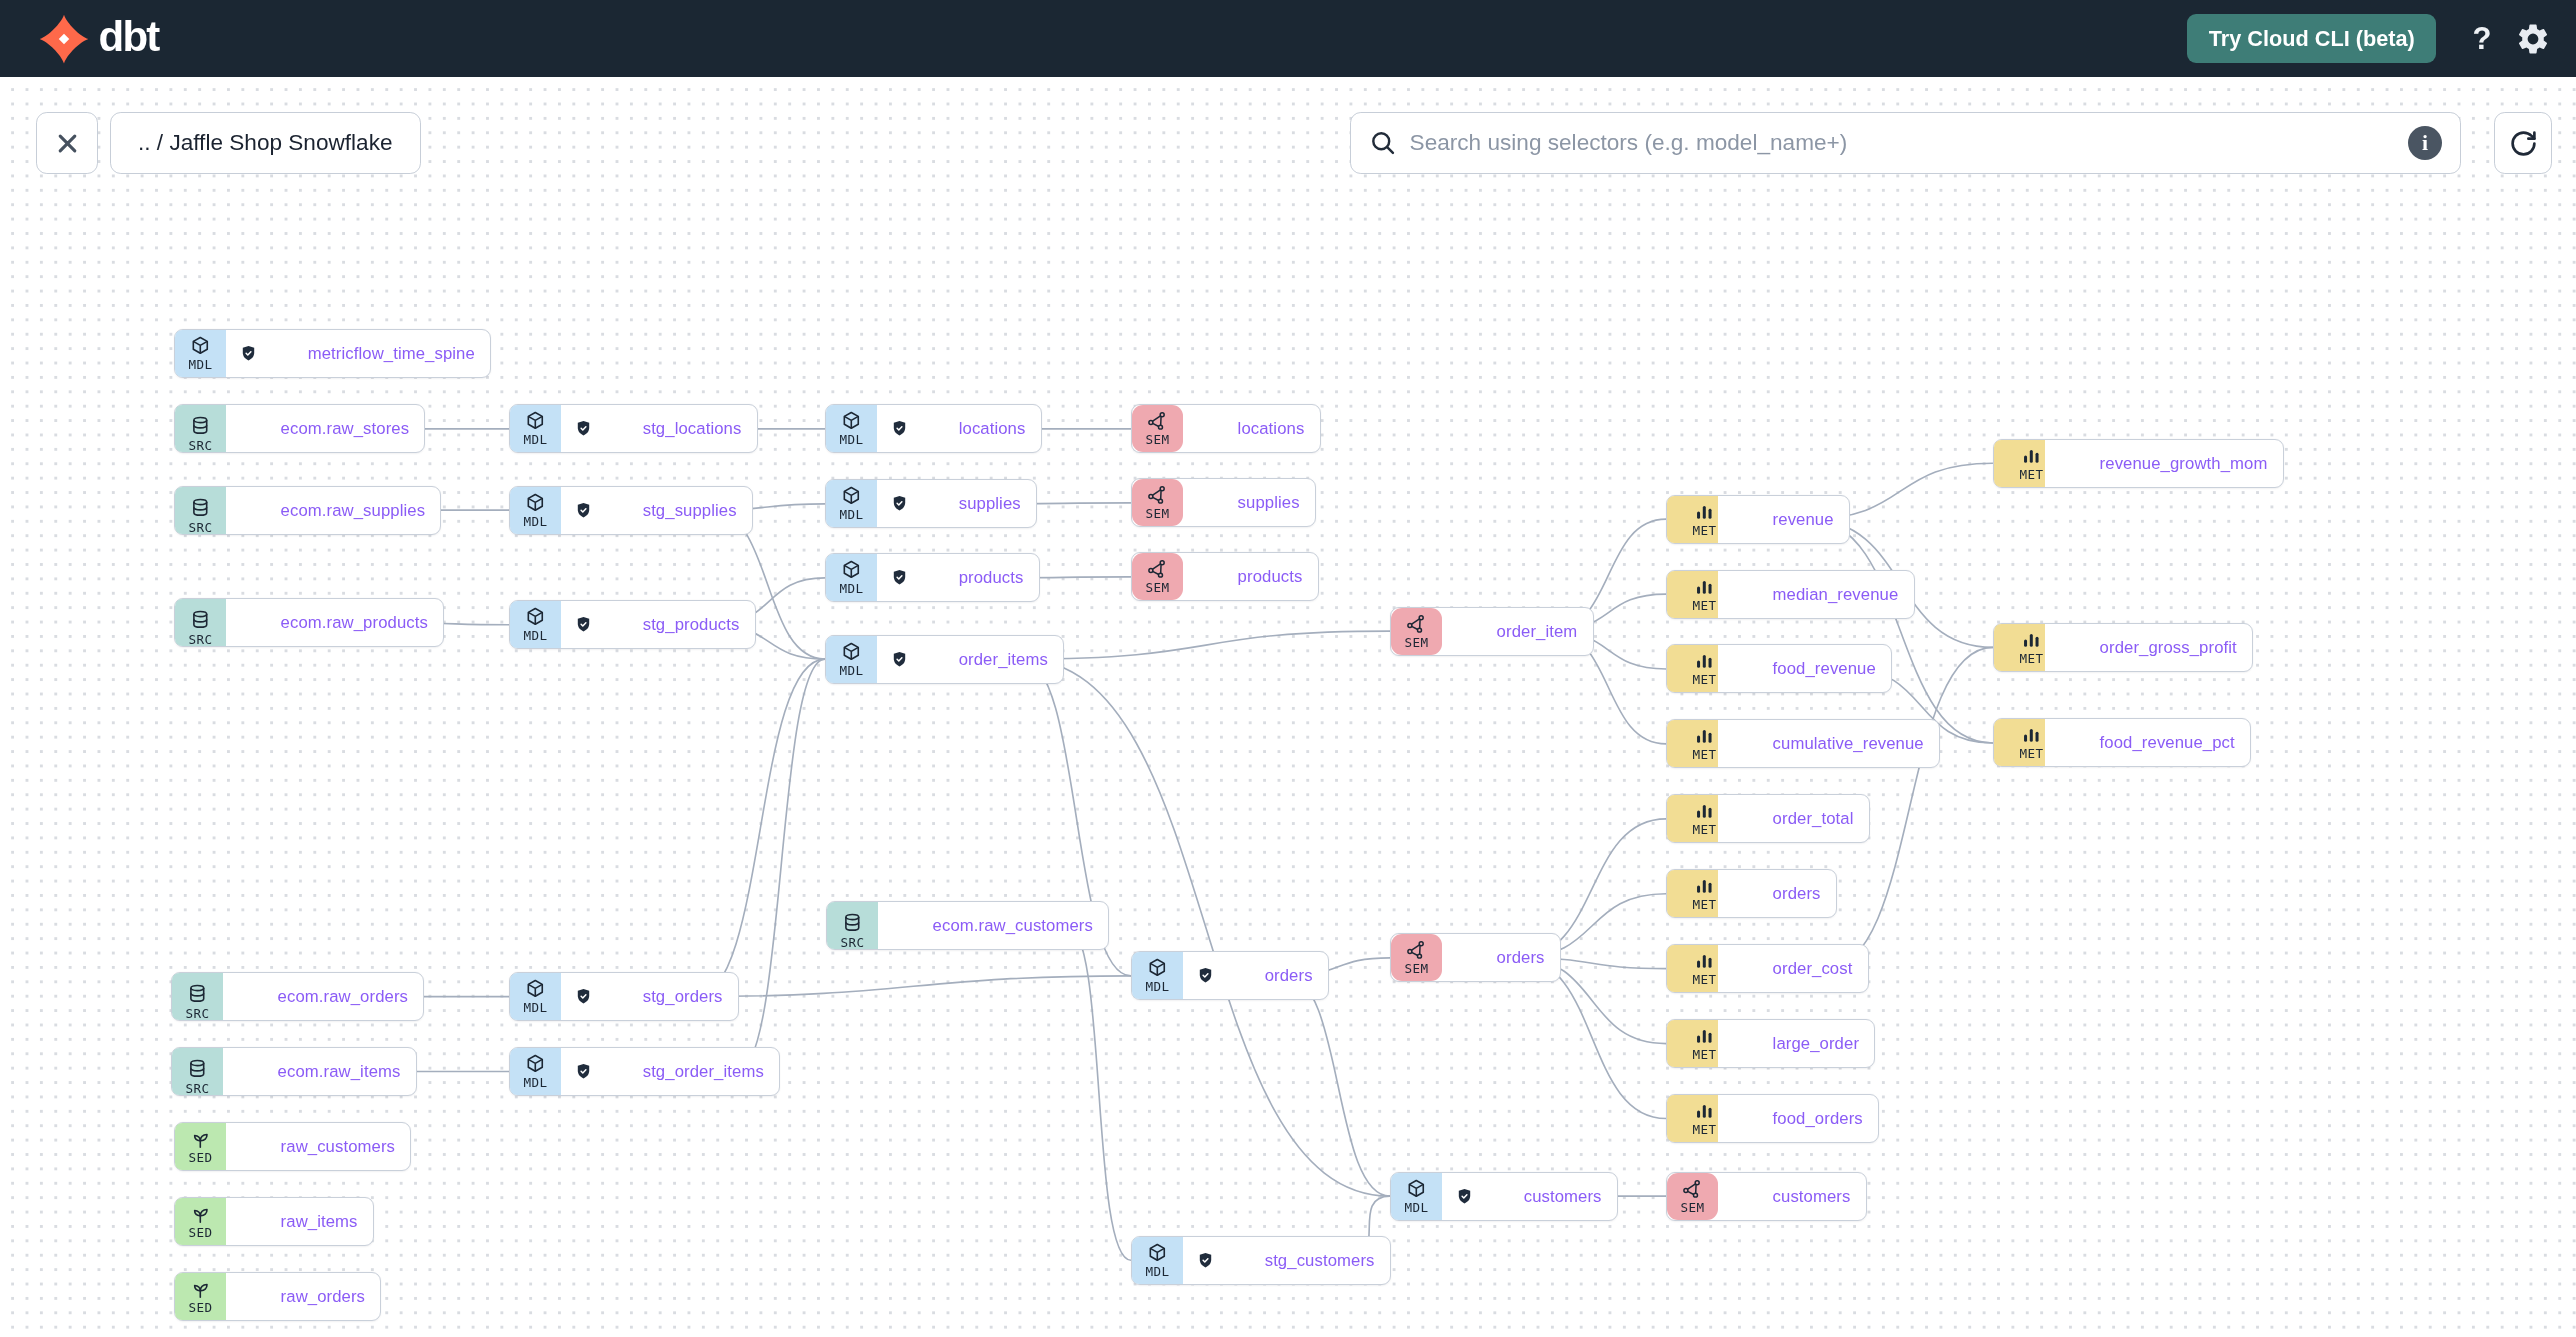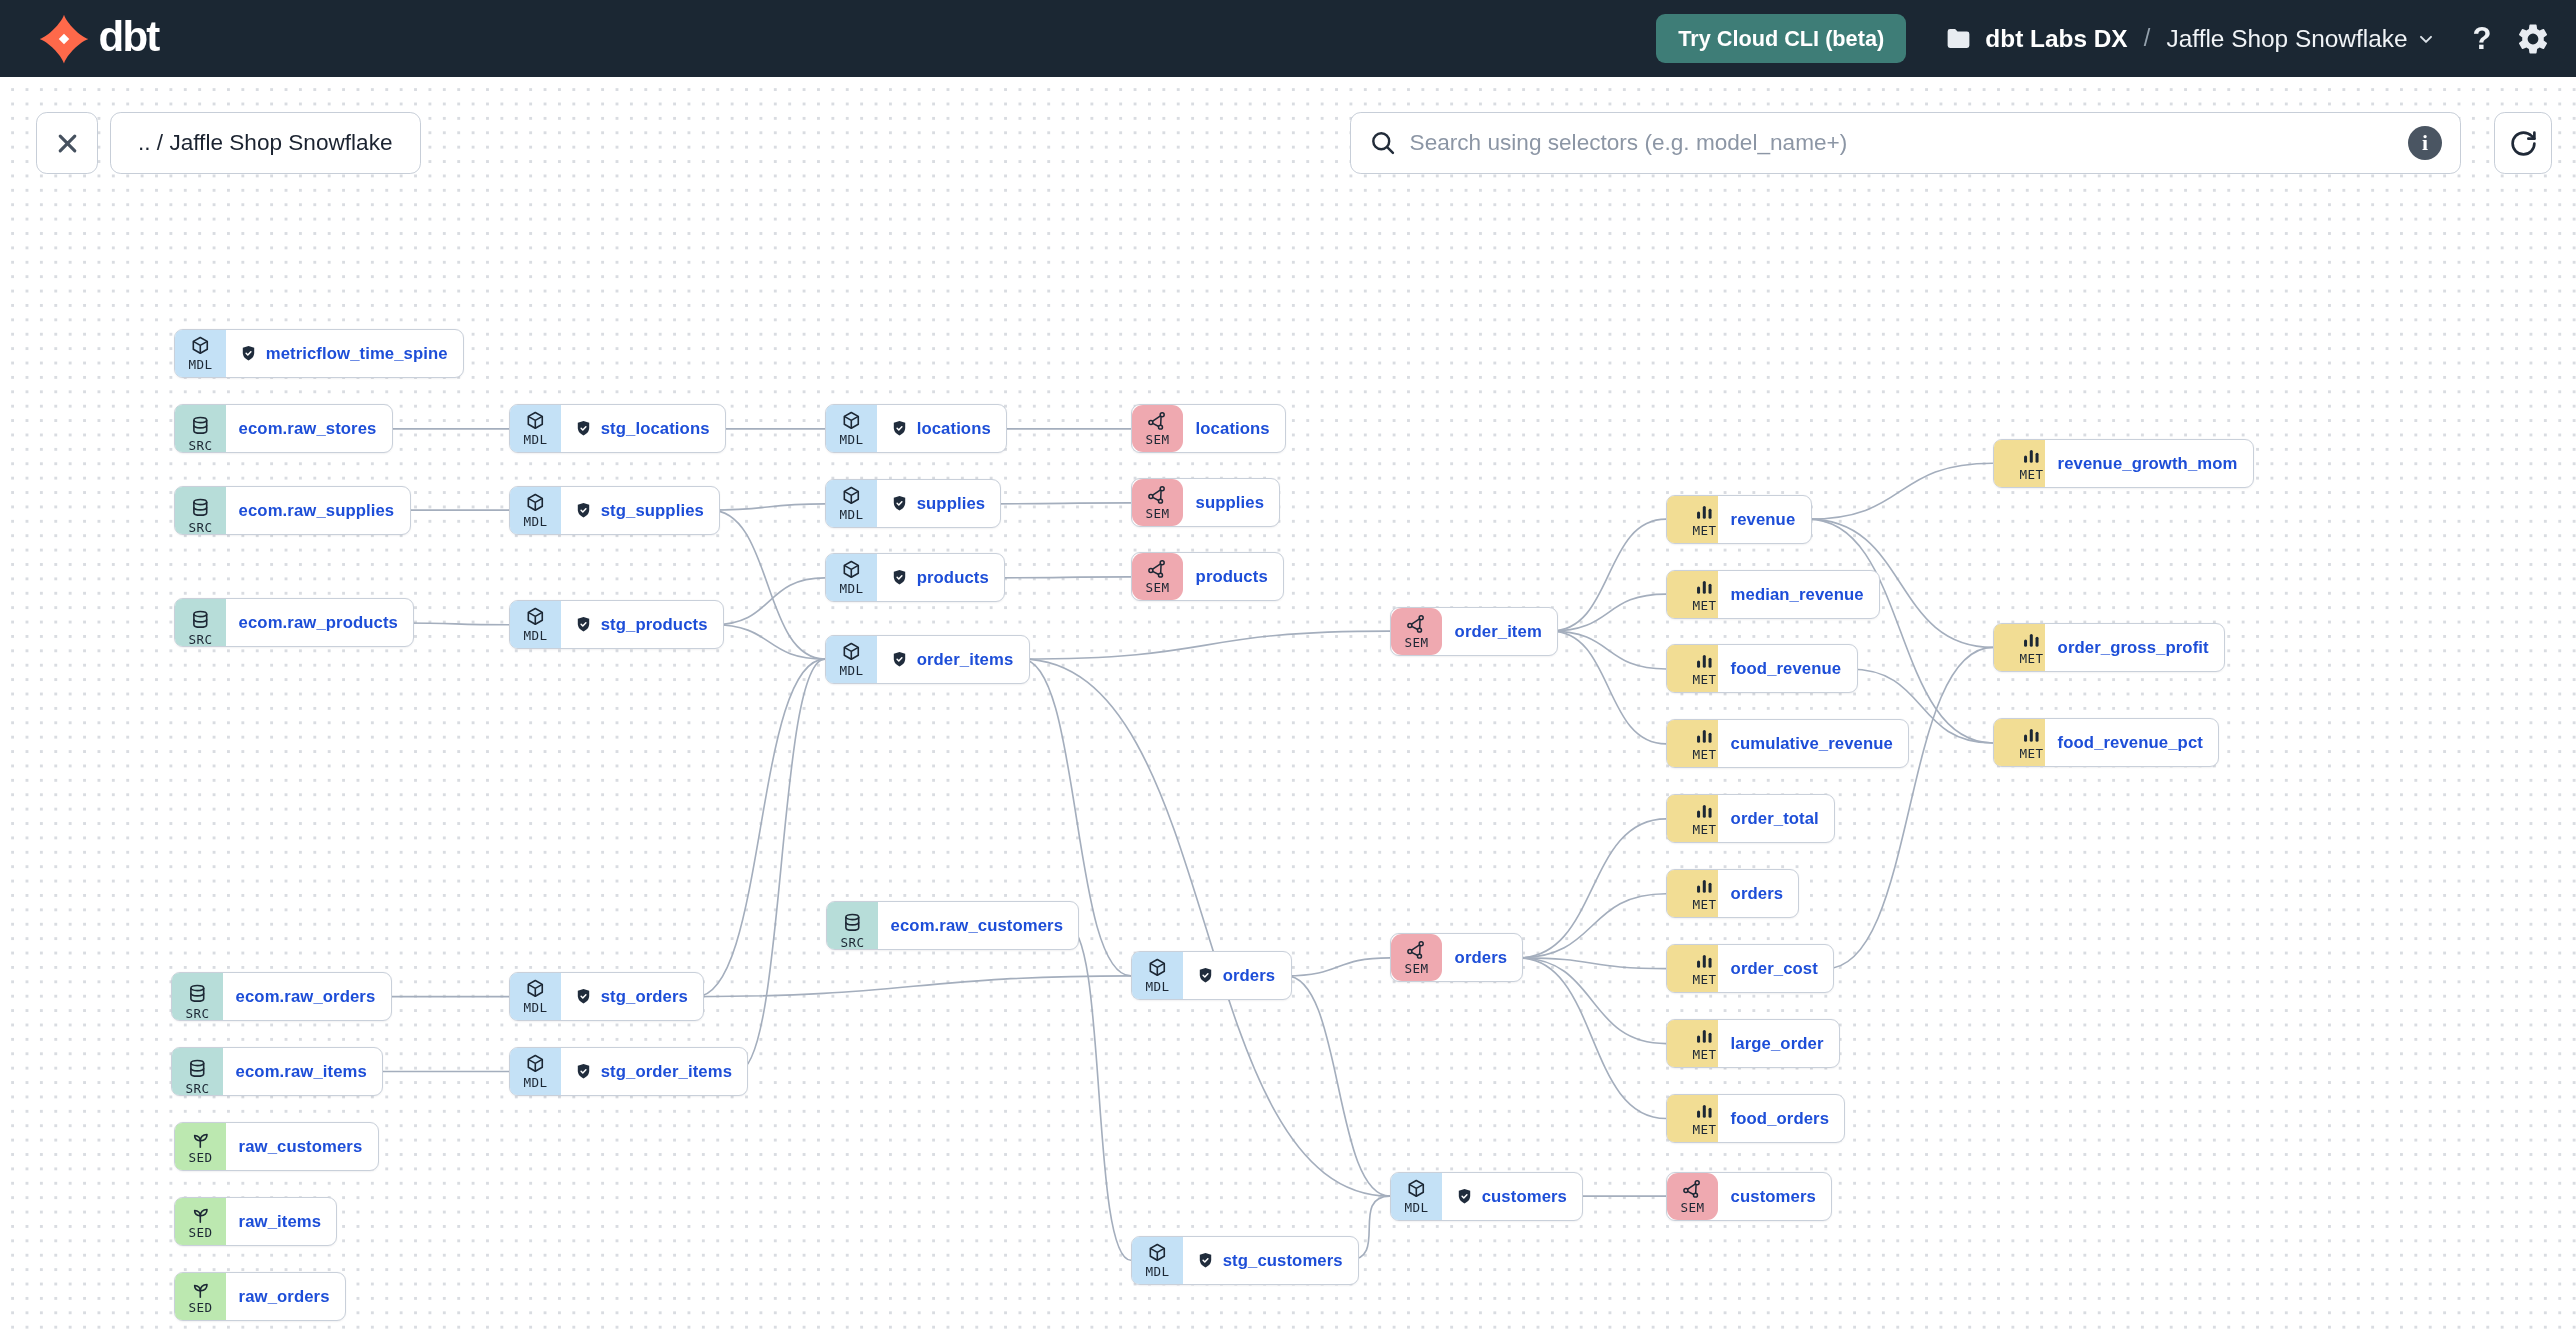--- a/index.html
+++ b/index.html
@@ -59,21 +59,21 @@
     color:#1c2734; }
   .badge .ni { width:22.6px; height:22.6px; display:block; }
   .badge .ntype { font-family:"DejaVu Sans Mono", monospace; font-size:12.6px;
     font-weight:500; line-height:13.5px; letter-spacing:0.5px; }
   .t-MDL .badge { background:var(--mdl); }
   .t-SRC .badge { background:var(--src);justify-content:flex-end; }
   .t-SED .badge { background:var(--sed);text-align:right; }
   .t-SEM .badge { background:var(--sem);border-radius:11px; }
   .t-MET .badge { background:var(--met);padding-left:24px; }
   .nbody { display:flex; align-items:center; gap:8.1px; padding:0 15.3px 0 12.6px; white-space:nowrap; }
-  .nlabel { font-size:16.7px; font-weight:700; color:#1d4ed8; letter-spacing:0.1px; }
+  .nlabel { font-size:16.7px; font-weight:400; color:#8b5cf6; letter-spacing:0.1px;margin-left:42px; }
   .shield { width:19px; height:19px; flex:0 0 auto; display:block; }
 </style>
 </head>
 <body>
 
 <div class="stage">
   <div class="canvas-bg"></div>
 
   <svg id="edges" width="2576" height="1338" viewBox="0 0 2854 1482">
       <path d="M424 475 C501 475 487 475 564 475"></path>
@@ -792,33 +792,20 @@
   <div class="navbar">
     <div class="brand">
       <svg width="52" height="52" viewBox="0 0 64 64">
         <path d="M32 2 C35.5 12.5 51.5 28.5 62 32 C51.5 35.5 35.5 51.5 32 62 C28.5 51.5 12.5 35.5 2 32 C12.5 28.5 28.5 12.5 32 2 Z" fill="#ff694a"></path>
         <path d="M32 25.5 L38.5 32 L32 38.5 L25.5 32 Z" fill="#ffffff"></path>
       </svg>
       <span class="brand-word">dbt</span>
     </div>
     <div class="nav-right">
       <button class="cta-btn">Try Cloud CLI (beta)</button>
-      <div class="acct-wrap">
-        <svg width="29" height="29" viewBox="0 0 24 24">
-          <path d="M3 6.2A2 2 0 0 1 5 4.2h4.2l2 2.1H19a2 2 0 0 1 2 2v9.5a2 2 0 0 1-2 2H5a2 2 0 0 1-2-2z" fill="#e8ecf1"></path>
-        </svg>
-        <span class="acct-name">dbt Labs DX</span>
-        <span class="crumb-sep">/</span>
-        <span class="proj-name">
-          <span>Jaffle Shop Snowflake</span>
-          <svg class="chev" viewBox="0 0 24 24">
-            <path d="M6 9.5l6 6 6-6" fill="none" stroke="#dbe1e8" stroke-width="2.4" stroke-linecap="round" stroke-linejoin="round"></path>
-          </svg>
-        </span>
-      </div>
       <span class="help-q">?</span>
       <svg width="36" height="36" viewBox="0 0 24 24" style="cursor:pointer">
         <path fill="#e8ecf2" d="M19.14 12.94c.04-.3.06-.61.06-.94 0-.32-.02-.64-.07-.94l2.03-1.58a.49.49 0 0 0 .12-.61l-1.92-3.32a.49.49 0 0 0-.59-.22l-2.39.96c-.5-.38-1.03-.7-1.62-.94l-.36-2.54a.48.48 0 0 0-.48-.41h-3.84c-.24 0-.43.17-.47.41l-.36 2.54c-.59.24-1.13.57-1.62.94l-2.39-.96a.49.49 0 0 0-.59.22L2.74 8.87c-.12.21-.08.47.12.61l2.03 1.58c-.05.3-.09.63-.09.94s.02.64.07.94l-2.03 1.58a.49.49 0 0 0-.12.61l1.92 3.32c.12.22.37.29.59.22l2.39-.96c.5.38 1.03.7 1.62.94l.36 2.54c.05.24.24.41.48.41h3.84c.24 0 .44-.17.47-.41l.36-2.54c.59-.24 1.13-.56 1.62-.94l2.39.96c.22.08.47 0 .59-.22l1.92-3.32c.12-.22.07-.47-.12-.61zM12 15.6A3.6 3.6 0 1 1 12 8.4a3.6 3.6 0 0 1 0 7.2z"></path>
       </svg>
     </div>
   </div>
 
   <div class="tool" id="close-btn">
     <svg width="25" height="25" viewBox="0 0 24 24">
       <path d="M5 5l14 14M19 5L5 19" stroke="#46515f" stroke-width="3" stroke-linecap="round"></path>

